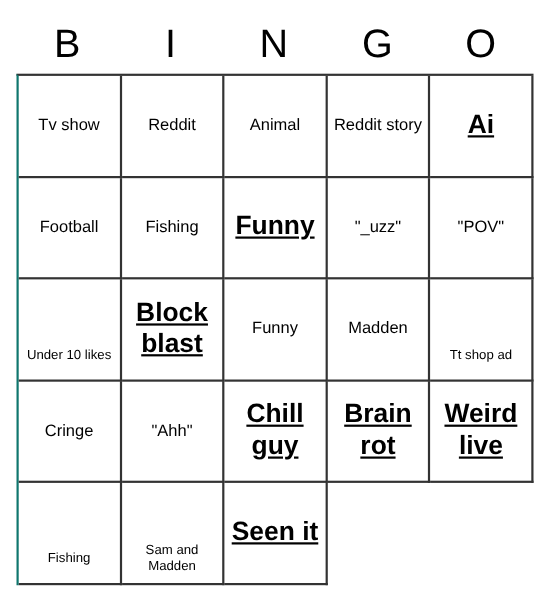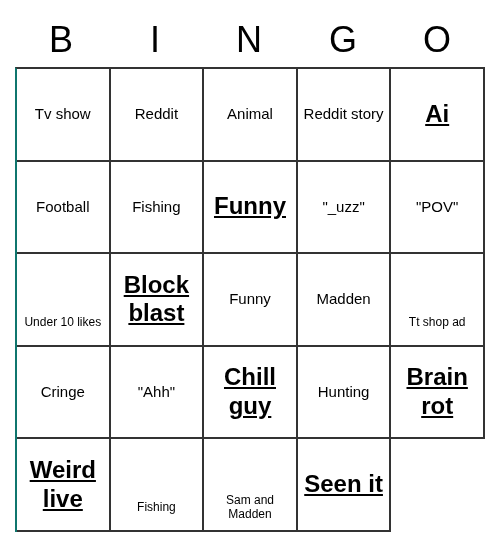--- a/index.html
+++ b/index.html
@@ -140,23 +140,20 @@
       <div class="cell">
         <span class="cell-text medium">Cringe</span>
       </div>
       <div class="cell">
         <span class="cell-text medium">"Ahh"</span>
       </div>
       <div class="cell">
         <span class="cell-text large">Chill guy</span>
       </div>
       <div class="cell">
-        <span class="cell-text medium">Hunting</span>
-      </div>
-      <div class="cell">
         <span class="cell-text large">Brain rot</span>
       </div>
       <div class="cell">
         <span class="cell-text large">Weird live</span>
       </div>
       <div class="cell">
         <span class="cell-text small">Fishing</span>
       </div>
       <div class="cell">
         <span class="cell-text small">Sam and Madden</span>

